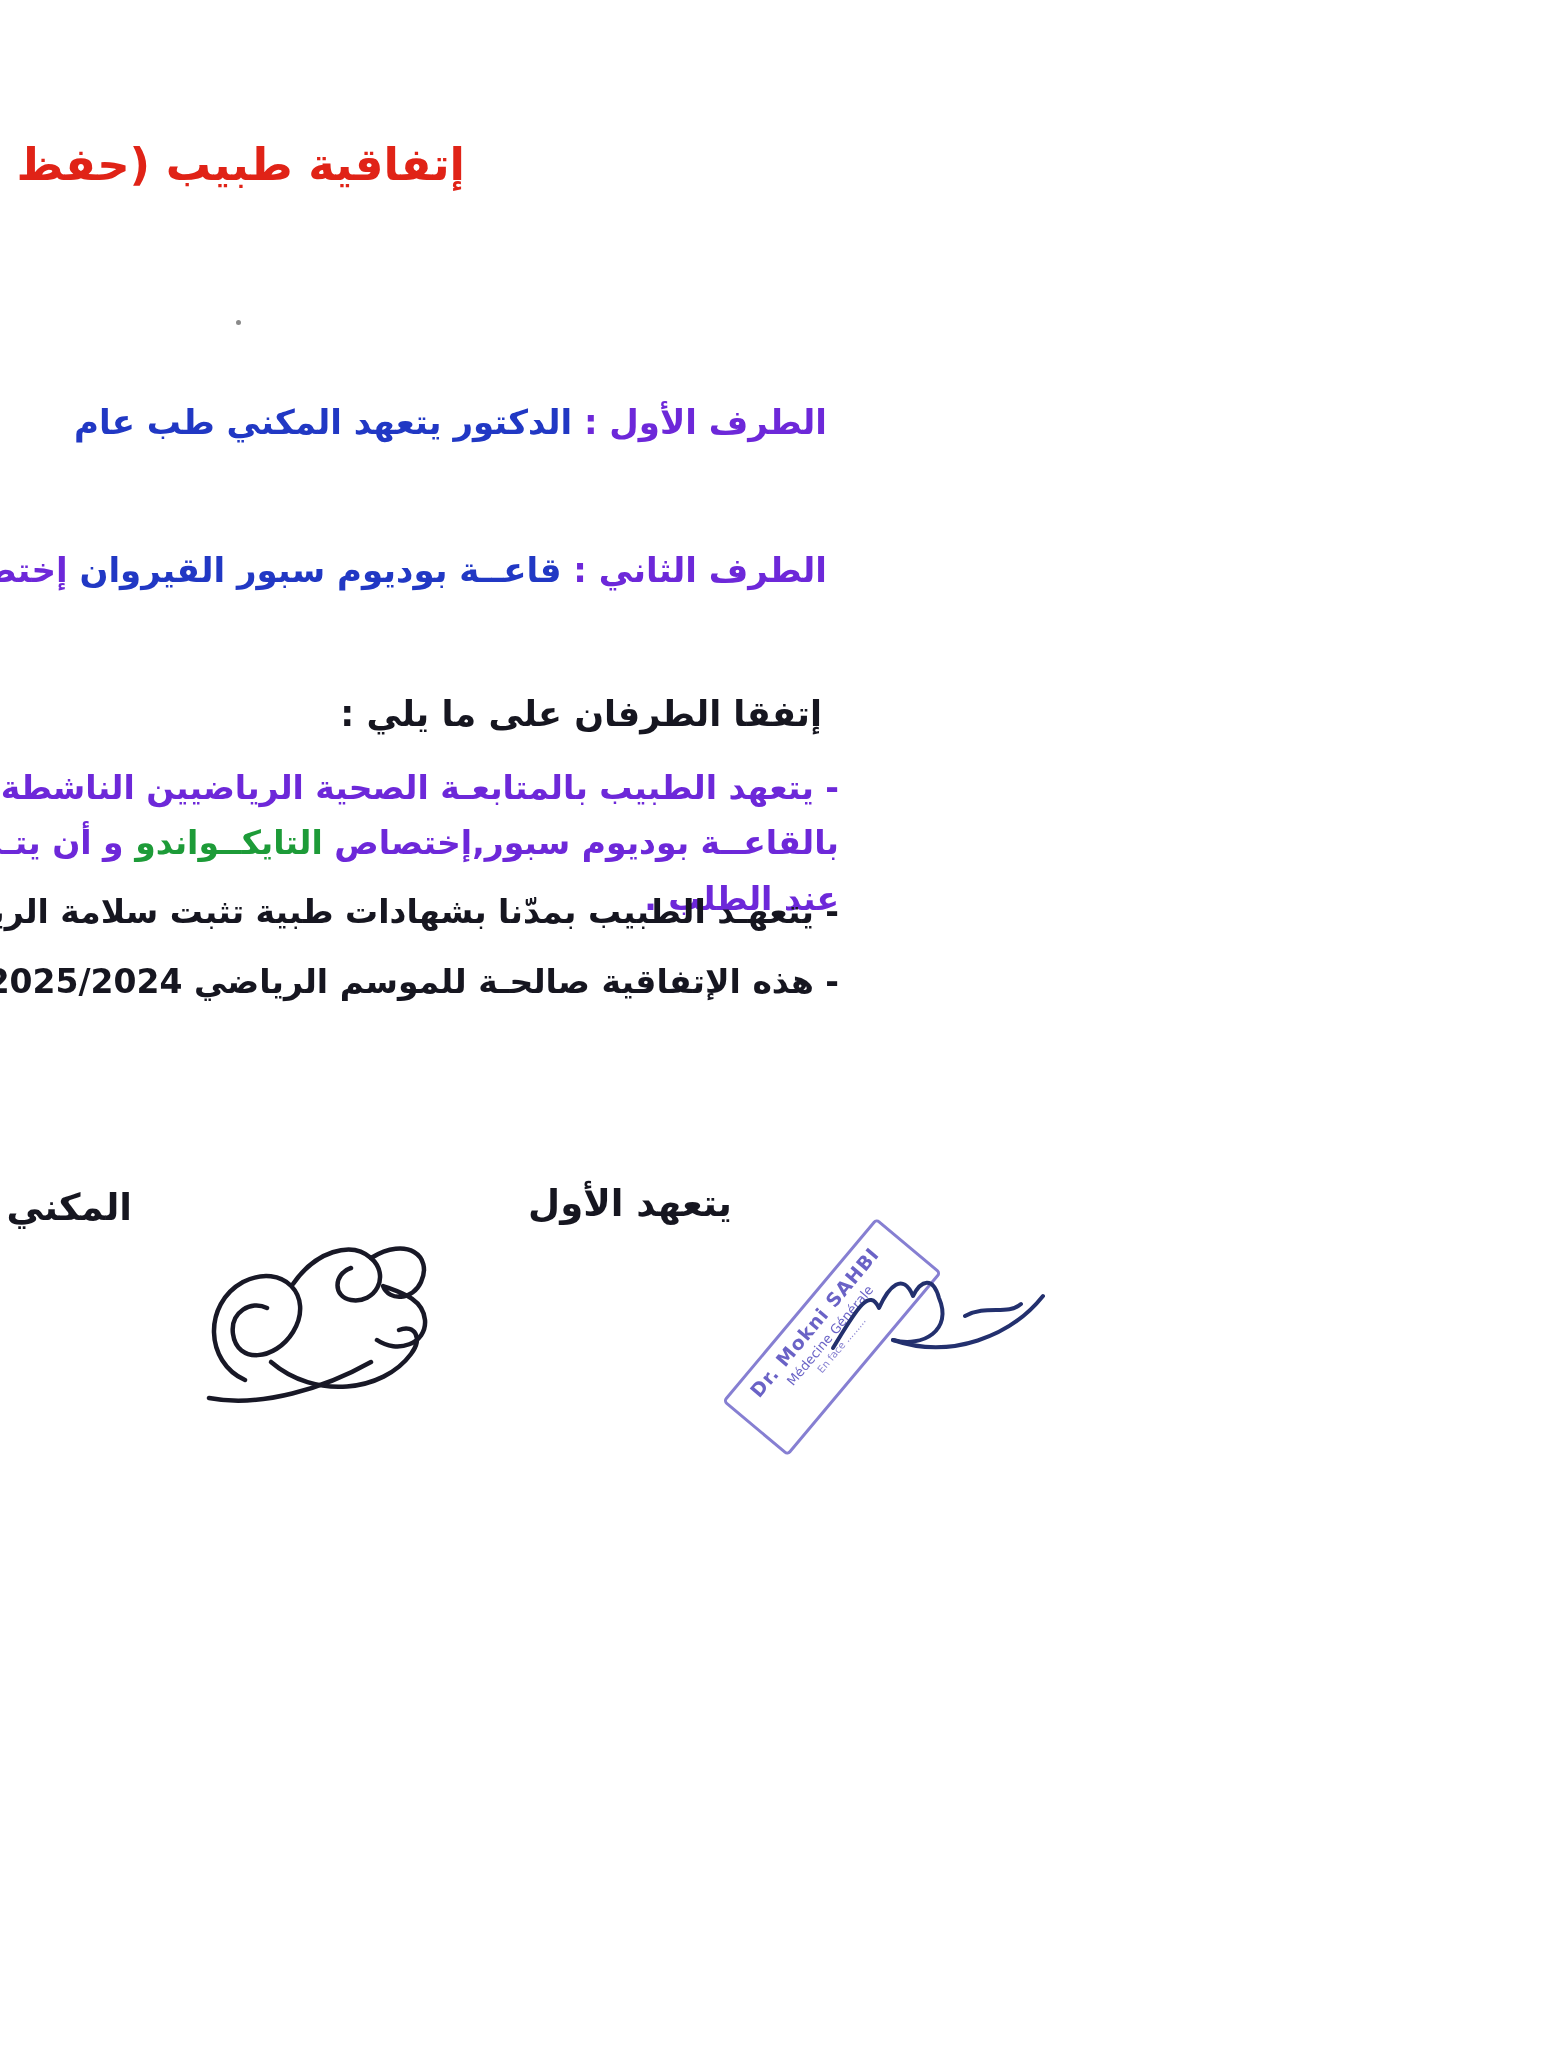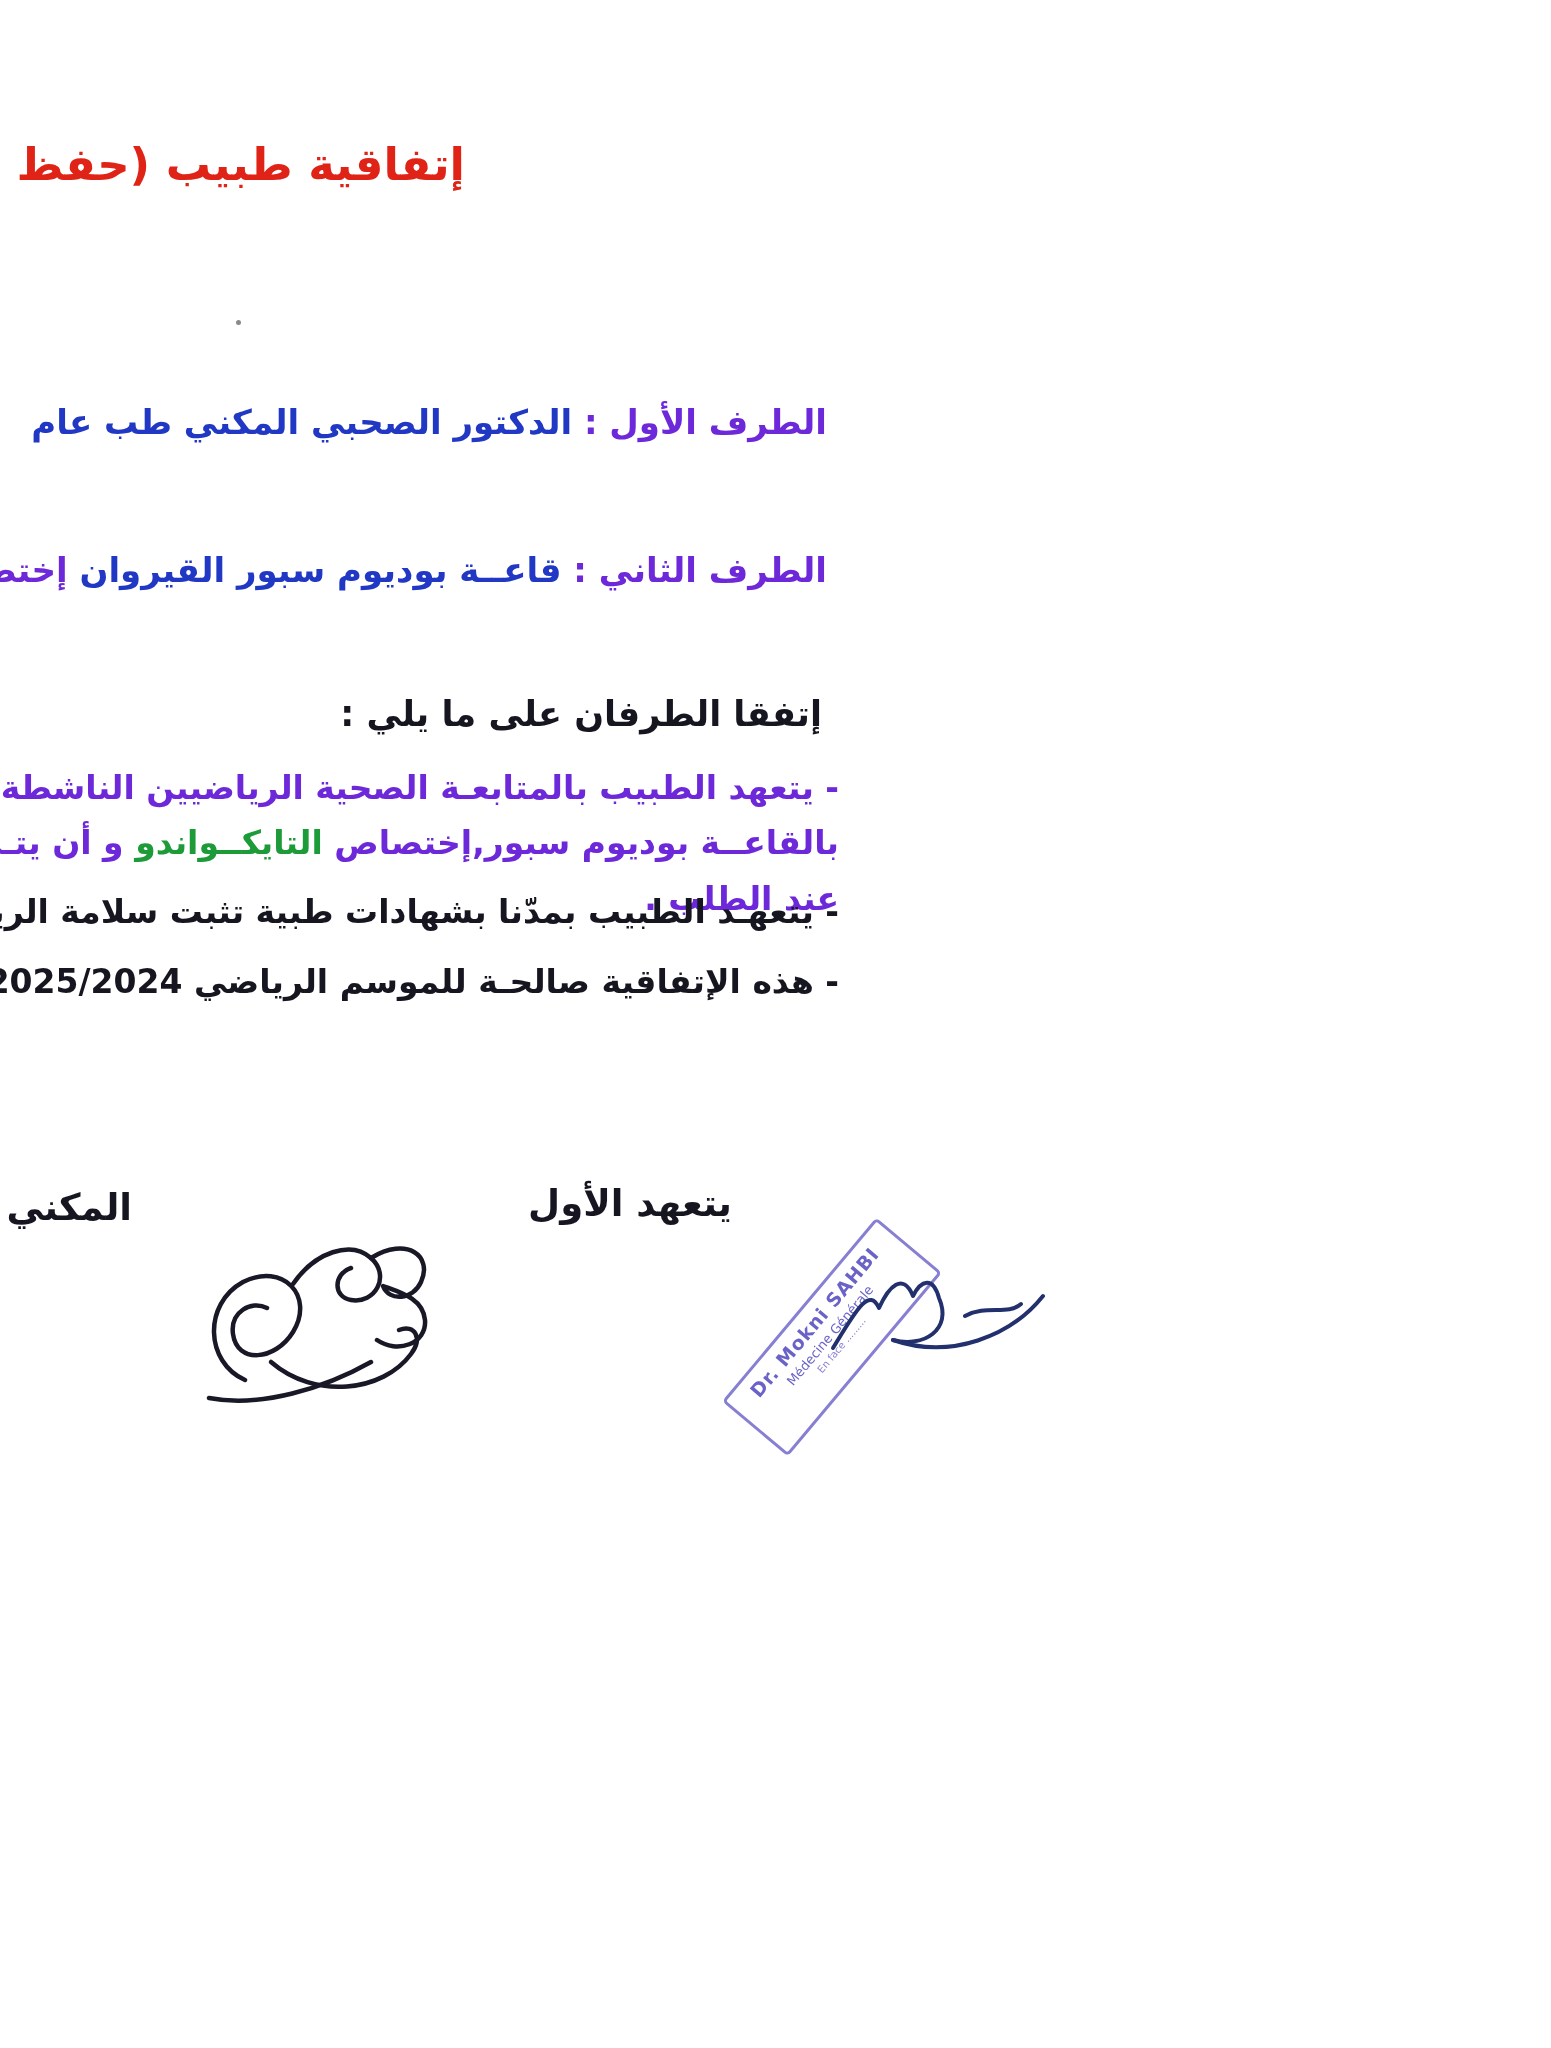--- a/index.html
+++ b/index.html
@@ -97,21 +97,21 @@
 </style>
 </head>
 <body>
 
 <div class="page" lang="ar" dir="rtl">
 
   <h1 class="title">إتفاقية طبيب (حفظ الصحـــة )</h1>
 
   <div class="artifact-dot"></div>
 
-  <p class="line party-first"><span class="black">الطرف الأول : </span><span class="blue">الدكتور الصحبي المكني  طب عام</span></p>
+  <p class="line party-first"><span class="black">الطرف الأول : </span><span class="blue">الدكتور يتعهد المكني  طب عام</span></p>
 
   <p class="line party-second"><span class="black">الطرف الثاني : </span><span class="blue">قاعــة بوديوم سبور القيروان</span><span class="black">  إختصاص </span><span class="green">التايكوانـدو</span></p>
 
   <p class="line intro">إتفقا الطرفان على ما يلي :</p>
 
   <p class="clause clause1"><span class="black">- يتعهد الطبيب بالمتابعـة الصحية الرياضيين الناشطة بالقاعــة بوديوم سبور,إختصاص </span><span class="green">التايكــواندو</span><span class="black"> و أن يتـدخل عند الطلب .</span></p>
 
   <p class="clause clause2">- يتعهـد الطبيب بمدّنا بشهادات طبية تثبت سلامة الرياضيين عند الطلب .</p>
 
   <p class="clause clause3">- هذه الإتفاقية صالحـة للموسم الرياضي 2025/2024 و إلى غايـة 2025/12/31</p>

